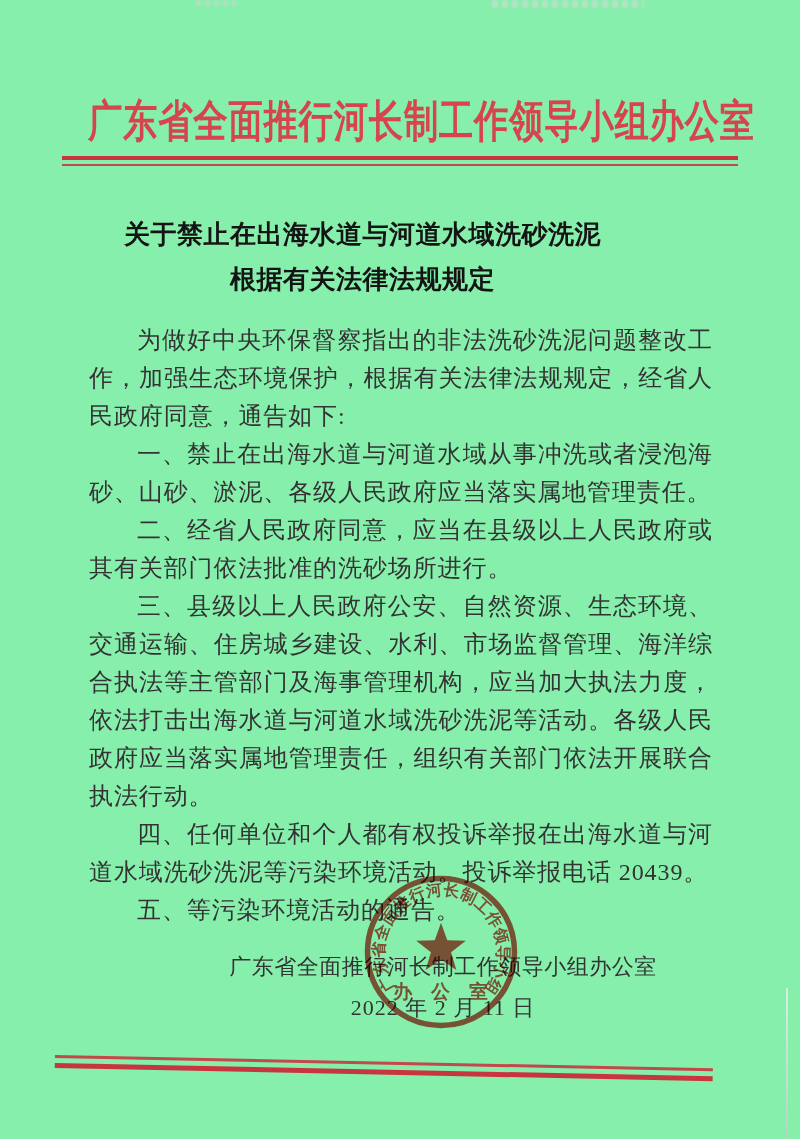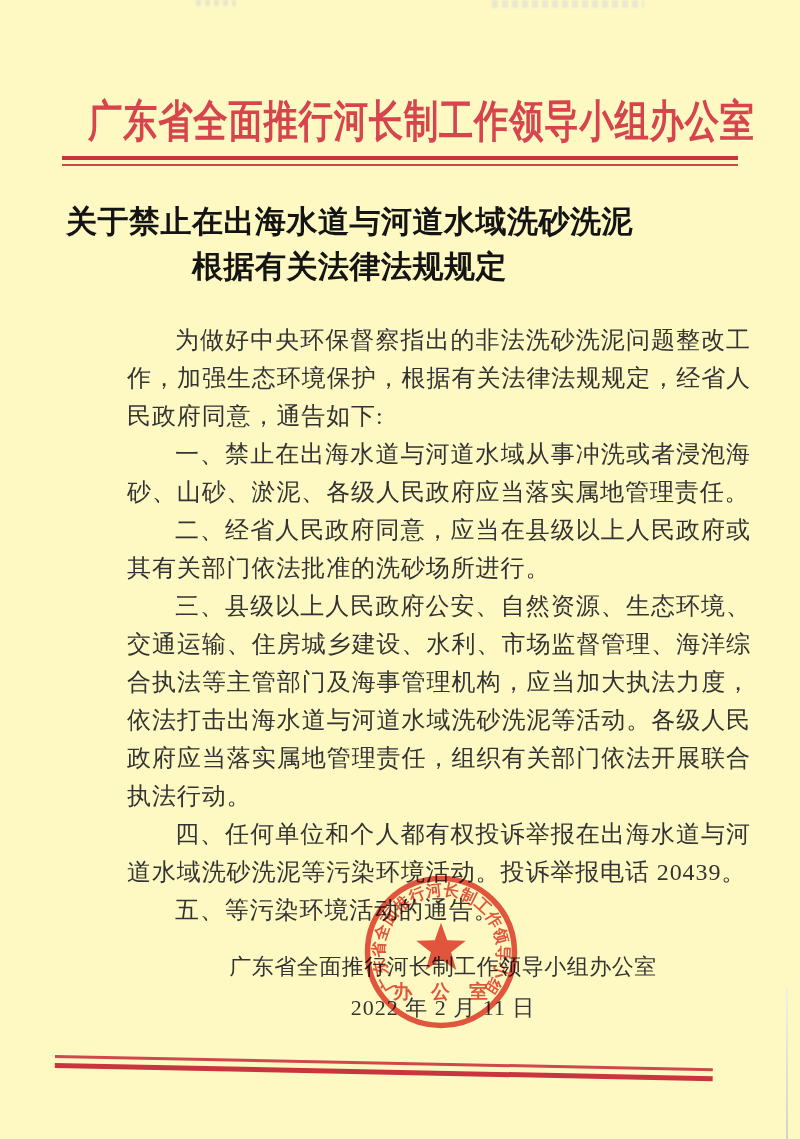--- a/index.html
+++ b/index.html
@@ -4,49 +4,49 @@
 <style>
   :root{
     --letterhead-red:#d6454e;
     --rule-red:#c9353e;
     --seal-red:#dc392f;
     --title-black:#141414;
     --body-black:#333333;
   }
   html,body{margin:0;padding:0;background:#fff;}
   .page{
-    position:relative;width:800px;height:1139px;background:#fef9c3;overflow:hidden;
+    position:relative;width:800px;height:1139px;background:#86efac;overflow:hidden;
     font-family:"Liberation Serif","DejaVu Serif",serif;
   }
   
   .artifact{position:absolute;top:0;opacity:.55;filter:blur(.8px);}
   .artifact-left{left:196px;width:40px;height:6px;
     background:repeating-linear-gradient(90deg,#d4d4d4 0 5px,transparent 5px 9px);}
   .artifact-right{left:492px;width:152px;height:8px;
     background:repeating-linear-gradient(90deg,#d9d9d9 0 6px,transparent 6px 10px);}
   
   .org-name{
     position:absolute;top:96px;left:0;width:800px;text-align:center;
     font-size:44px;line-height:52px;font-weight:bold;color:var(--letterhead-red);
     white-space:nowrap;transform:scaleX(0.78);letter-spacing:1px;
   }
   .rule-top{position:absolute;left:62px;top:156px;width:676px;}
   .rule-top .thick{height:4px;background:var(--rule-red);}
   .rule-top .thin{height:2px;background:var(--rule-red);margin-top:4px;opacity:.9;}
   
   .doc-title{
-    position:absolute;top:199px;left:0;width:699px;margin:0;text-align:center;
-    font-size:31px;line-height:45px;font-weight:bold;color:var(--title-black);
+    position:absolute;top:199px;left:0;width:699px;margin:13px;text-align:center;
+    font-size:26px;line-height:45px;font-weight:bold;color:var(--title-black);
     letter-spacing:.5px;
   }
   
   .body-text{
     position:absolute;top:321px;left:89px;width:624px;
     font-size:24px;line-height:38px;color:var(--body-black);
-    text-align:justify;letter-spacing:.9px;margin-left:38px;
+    text-align:justify;letter-spacing:.9px;
   }
   .body-text p{margin:0;text-indent:2em;}
   
   .signature-block{
     position:absolute;top:951px;left:0;width:800px;text-align:center;
     transform:translateX(43px);color:var(--body-black);
   }
   .sig-org{font-size:22px;line-height:32px;letter-spacing:.5px;}
   .sig-date{font-size:22px;line-height:30px;margin-top:10px;letter-spacing:1px;}
   

